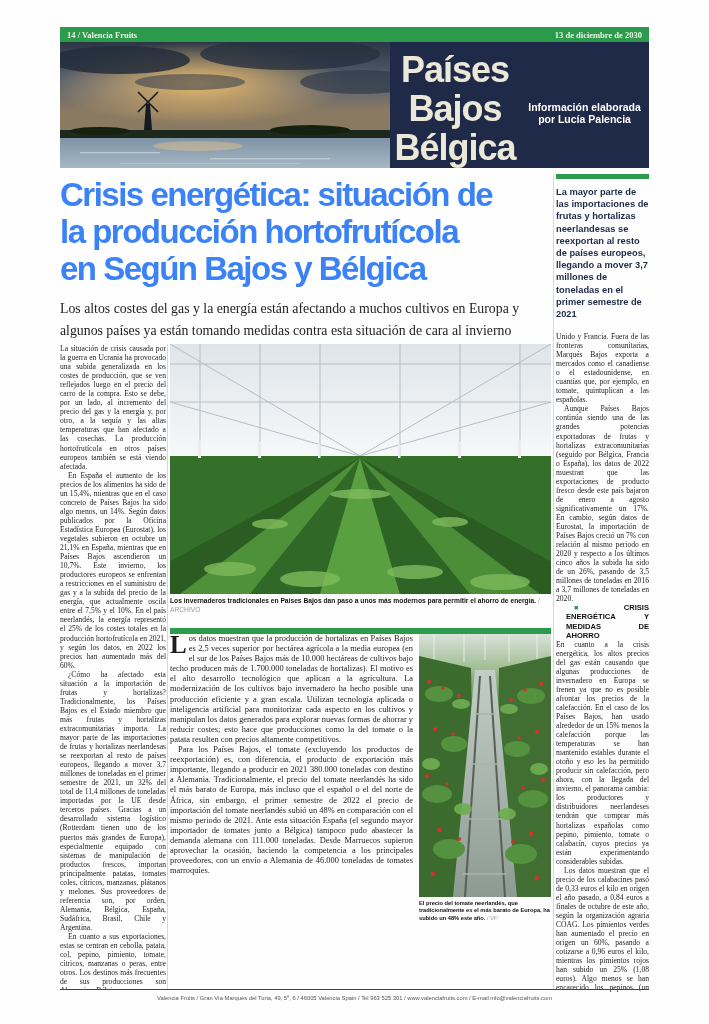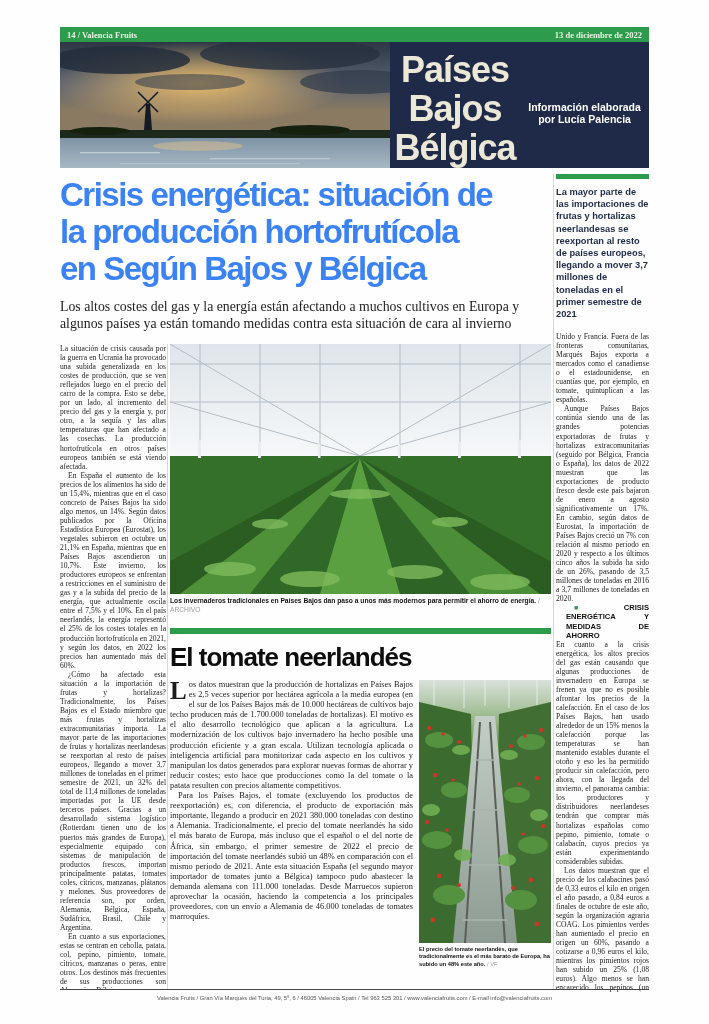--- a/index.html
+++ b/index.html
@@ -13,21 +13,21 @@
   .mast-photo{position:absolute;left:60px;top:42px;width:330px;height:126px;overflow:hidden;}
   .mast-box{position:absolute;left:390px;top:42px;width:259px;height:126px;background:#1e2a47;
             display:flex;flex-direction:row;align-items:center;justify-content:flex-start;padding-top:7px;box-sizing:border-box;}
   .mast-title{font-family:"Liberation Sans",sans-serif;font-weight:700;font-size:36px;line-height:39px;
               letter-spacing:-1px;color:#ece8d8;text-align:center;}
   .mast-byline{margin-top:9px;font-family:"Liberation Sans",sans-serif;font-weight:700;font-size:10.5px;color:#ffffff;text-align:center;}
   
   .headline{position:absolute;left:60px;top:176px;width:497px;font-family:"Liberation Sans",sans-serif;
             font-weight:700;font-size:33px;line-height:37px;letter-spacing:-1.5px;color:#3b82f6;}
   .headline div{white-space:nowrap;}
-  .subheadline{position:absolute;left:60px;top:298px;width:494px;font-size:13.8px;line-height:17px;color:#222;}
+  .subheadline{position:absolute;left:60px;top:298px;width:494px;font-size:13.8px;line-height:22px;color:#222;}
   
   .pullquote{position:absolute;left:556px;top:174px;width:93px;}
   .pq-bar{height:5px;background:#2d9b4c;margin-bottom:7px;}
   .pq-text{font-family:"Liberation Sans",sans-serif;font-weight:700;font-size:9.3px;line-height:12.2px;color:#1e2a47;}
   
   .bodytxt p{margin:0;font-size:7.6px;line-height:9.05px;text-align:justify;hyphens:auto;-webkit-hyphens:auto;}
   .bodytxt p + p{text-indent:8px;}
   .leftcol{position:absolute;left:60px;top:344px;width:106px;height:646px;overflow:hidden;}
   .rightcol{position:absolute;left:556px;top:332px;width:93px;height:660px;overflow:hidden;}
   .subhead{margin:6px 0 2px;font-family:"Liberation Sans",sans-serif;font-weight:700;font-size:7.8px;
@@ -58,21 +58,21 @@
   .footer{position:absolute;left:60px;top:995px;width:589px;text-align:center;
           font-family:"Liberation Sans",sans-serif;font-size:5.8px;color:#555;}
 </style>
 </head>
 <body>
 
 <div class="page">
 
   <div class="topbar">
     <span>14 / Valencia Fruits</span>
-    <span>13 de diciembre de 2022</span>
+    <span>13 de diciembre de 2030</span>
   </div>
 
   <div class="mast-photo">
     <svg width="330" height="126" viewBox="0 0 330 126">
       <defs>
         <linearGradient id="sky" x1="0" y1="0" x2="0" y2="1">
           <stop offset="0" stop-color="#2c3644"></stop>
             <stop offset="0.45" stop-color="#5a6270"></stop>
             <stop offset="0.75" stop-color="#8a7a62"></stop>
         </linearGradient>
@@ -201,21 +201,20 @@
   <div class="rightcol bodytxt">
     <p>Unido y Francia. Fuera de las fronteras comunitarias, Marqués Bajos exporta a mercados como el canadiense o el estadounidense, en cuantías que, por ejemplo, en tomate, quintuplican a las españolas.</p>
     <p>Aunque Países Bajos continúa siendo una de las grandes potencias exportadoras de frutas y hortalizas extracomunitarias (seguido por Bélgica, Francia o España), los datos de 2022 muestran que las exportaciones de producto fresco desde este país bajaron de enero a agosto significativamente un 17%. En cambio, según datos de Eurostat, la importación de Países Bajos creció un 7% con relación al mismo periodo en 2020 y respecto a los últimos cinco años la subida ha sido de un 26%, pasando de 3,5 millones de toneladas en 2016 a 3,7 millones de toneladas en 2020.</p>
     <p class="subhead"><span class="marker">■</span><span>CRISIS ENERGÉTICA Y MEDIDAS DE AHORRO</span></p>
     <p style="text-indent:0;">En cuanto a la crisis energética, los altos precios del gas están causando que algunas producciones de invernadero en Europa se frenen ya que no es posible afrontar los precios de la calefacción. En el caso de los Países Bajos, han usado alrededor de un 15% menos la calefacción porque las temperaturas se han mantenido estables durante el otoño y eso les ha permitido producir sin calefacción, pero ahora, con la llegada del invierno, el panorama cambia: los productores y distribuidores neerlandeses tendrán que comprar más hortalizas españolas como pepino, pimiento, tomate o calabacín, cuyos precios ya están experimentando considerables subidas.</p>
     <p>Los datos muestran que el precio de los calabacines pasó de 0,33 euros el kilo en origen el año pasado, a 0,84 euros a finales de octubre de este año, según la organización agraria COAG. Los pimientos verdes han aumentado el precio en origen un 60%, pasando a cotizarse a 0,96 euros el kilo, mientras los pimientos rojos han subido un 25% (1,08 euros). Algo menos se han encarecido los pepinos (un 13%) y los tomates para ensalada (un 16%). Este año, según datos del Observatorio de Precios y Mercados de la Junta de Andalucía, las exportaciones de calabacín llegaron a los 322 millones de euros, la de pimientos a los 780 millones y las de tomate alcanzaron los 640 millones. De estas cifras las exportaciones</p>
   </div>
 
   <div class="tomato">
     <div class="tom-bar"></div>
-    <div class="tom-heading">El tomate neerlandés</div>
     <div class="tom-flex">
       <div class="tom-text">
         <p><span class="dropcap">L</span><span>os datos muestran que la producción de hortalizas en Países Bajos es 2,5 veces superior por hectárea agrícola a la media europea (en el sur de los Países Bajos más de 10.000 hectáreas de cultivos bajo techo producen más de 1.700.000 toneladas de hortalizas). El motivo es el alto desarrollo tecnológico que aplican a la agricultura. La modernización de los cultivos bajo invernadero ha hecho posible una producción eficiente y a gran escala. Utilizan tecnología aplicada o inteligencia artificial para monitorizar cada aspecto en los cultivos y manipulan los datos generados para explorar nuevas formas de ahorrar y reducir costes; esto hace que producciones como la del tomate o la patata resulten con precios altamente competitivos.</span></p>
         <p>Para los Países Bajos, el tomate (excluyendo los productos de reexportación) es, con diferencia, el producto de exportación más importante, llegando a producir en 2021 380.000 toneladas con destino a Alemania. Tradicionalmente, el precio del tomate neerlandés ha sido el más barato de Europa, más incluso que el español o el del norte de África, sin embargo, el primer semestre de 2022 el precio de importación del tomate neerlandés subió un 48% en comparación con el mismo periodo de 2021. Ante esta situación España (el segundo mayor importador de tomates junto a Bélgica) tampoco pudo abastecer la demanda alemana con 111.000 toneladas. Desde Marruecos supieron aprovechar la ocasión, haciendo la competencia a los principales proveedores, con un envío a Alemania de 46.000 toneladas de tomates marroquíes.</p>
       </div>
       <div class="tom-fig">
         <div class="ph">
           <svg width="132" height="263" viewBox="0 0 132 263">
             <defs>
               <linearGradient id="tg" x1="0" y1="0" x2="0" y2="1">

